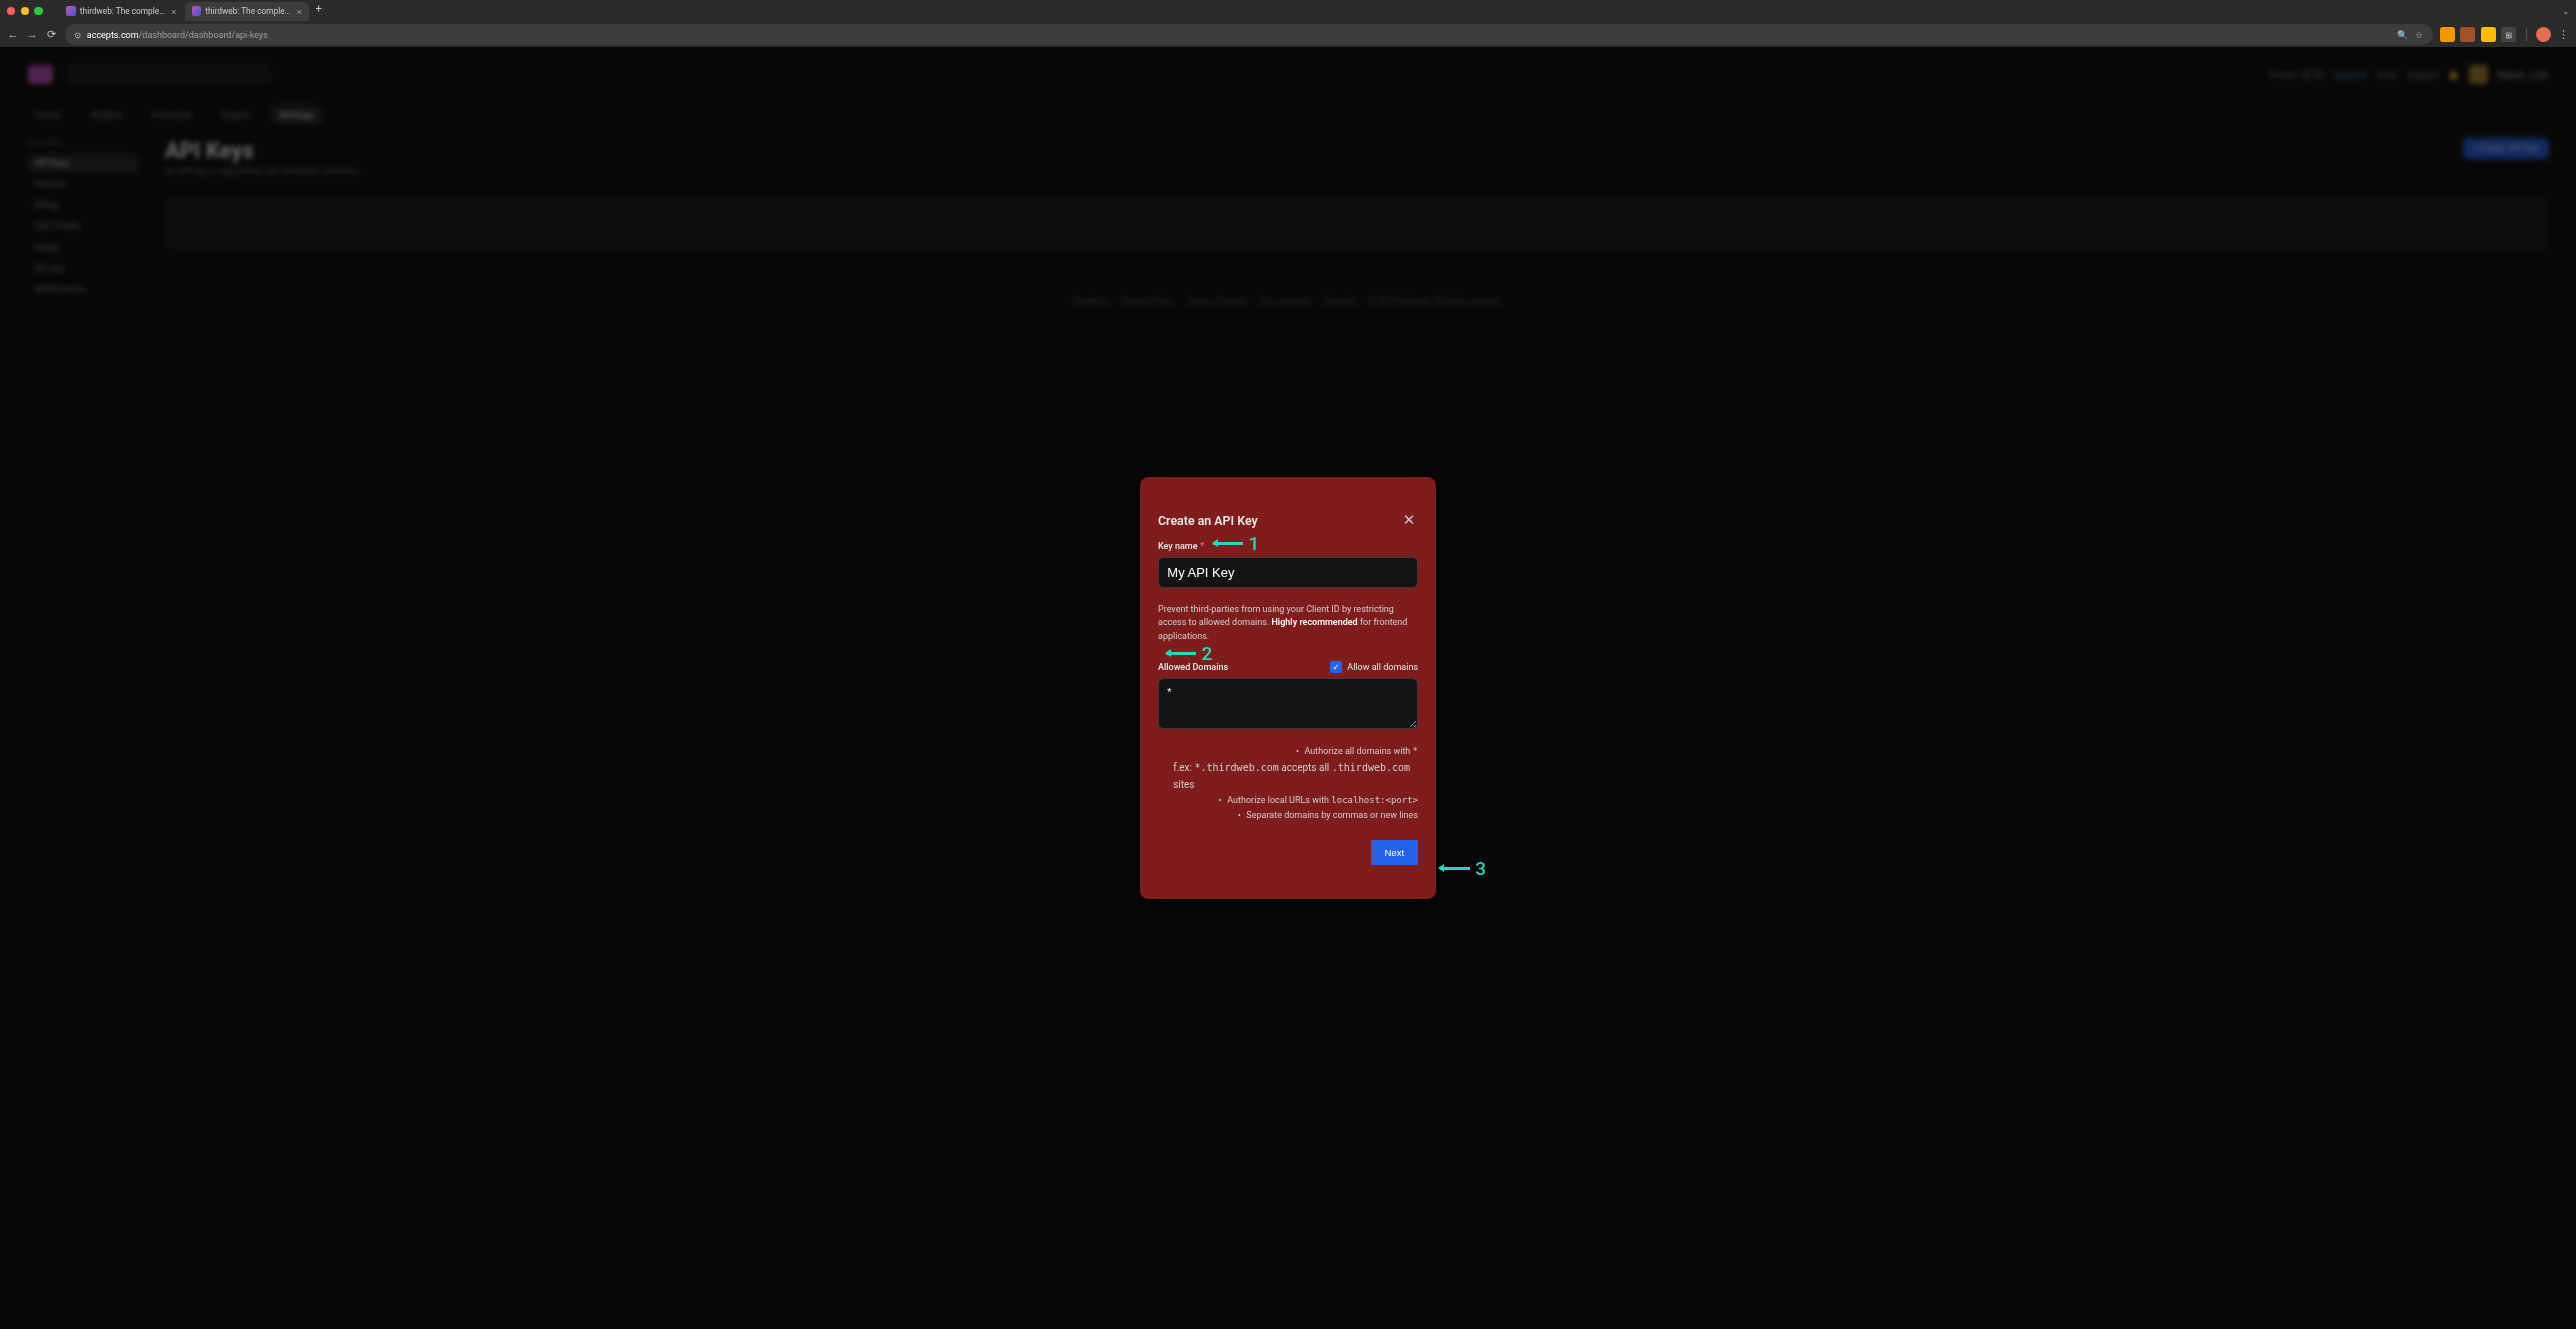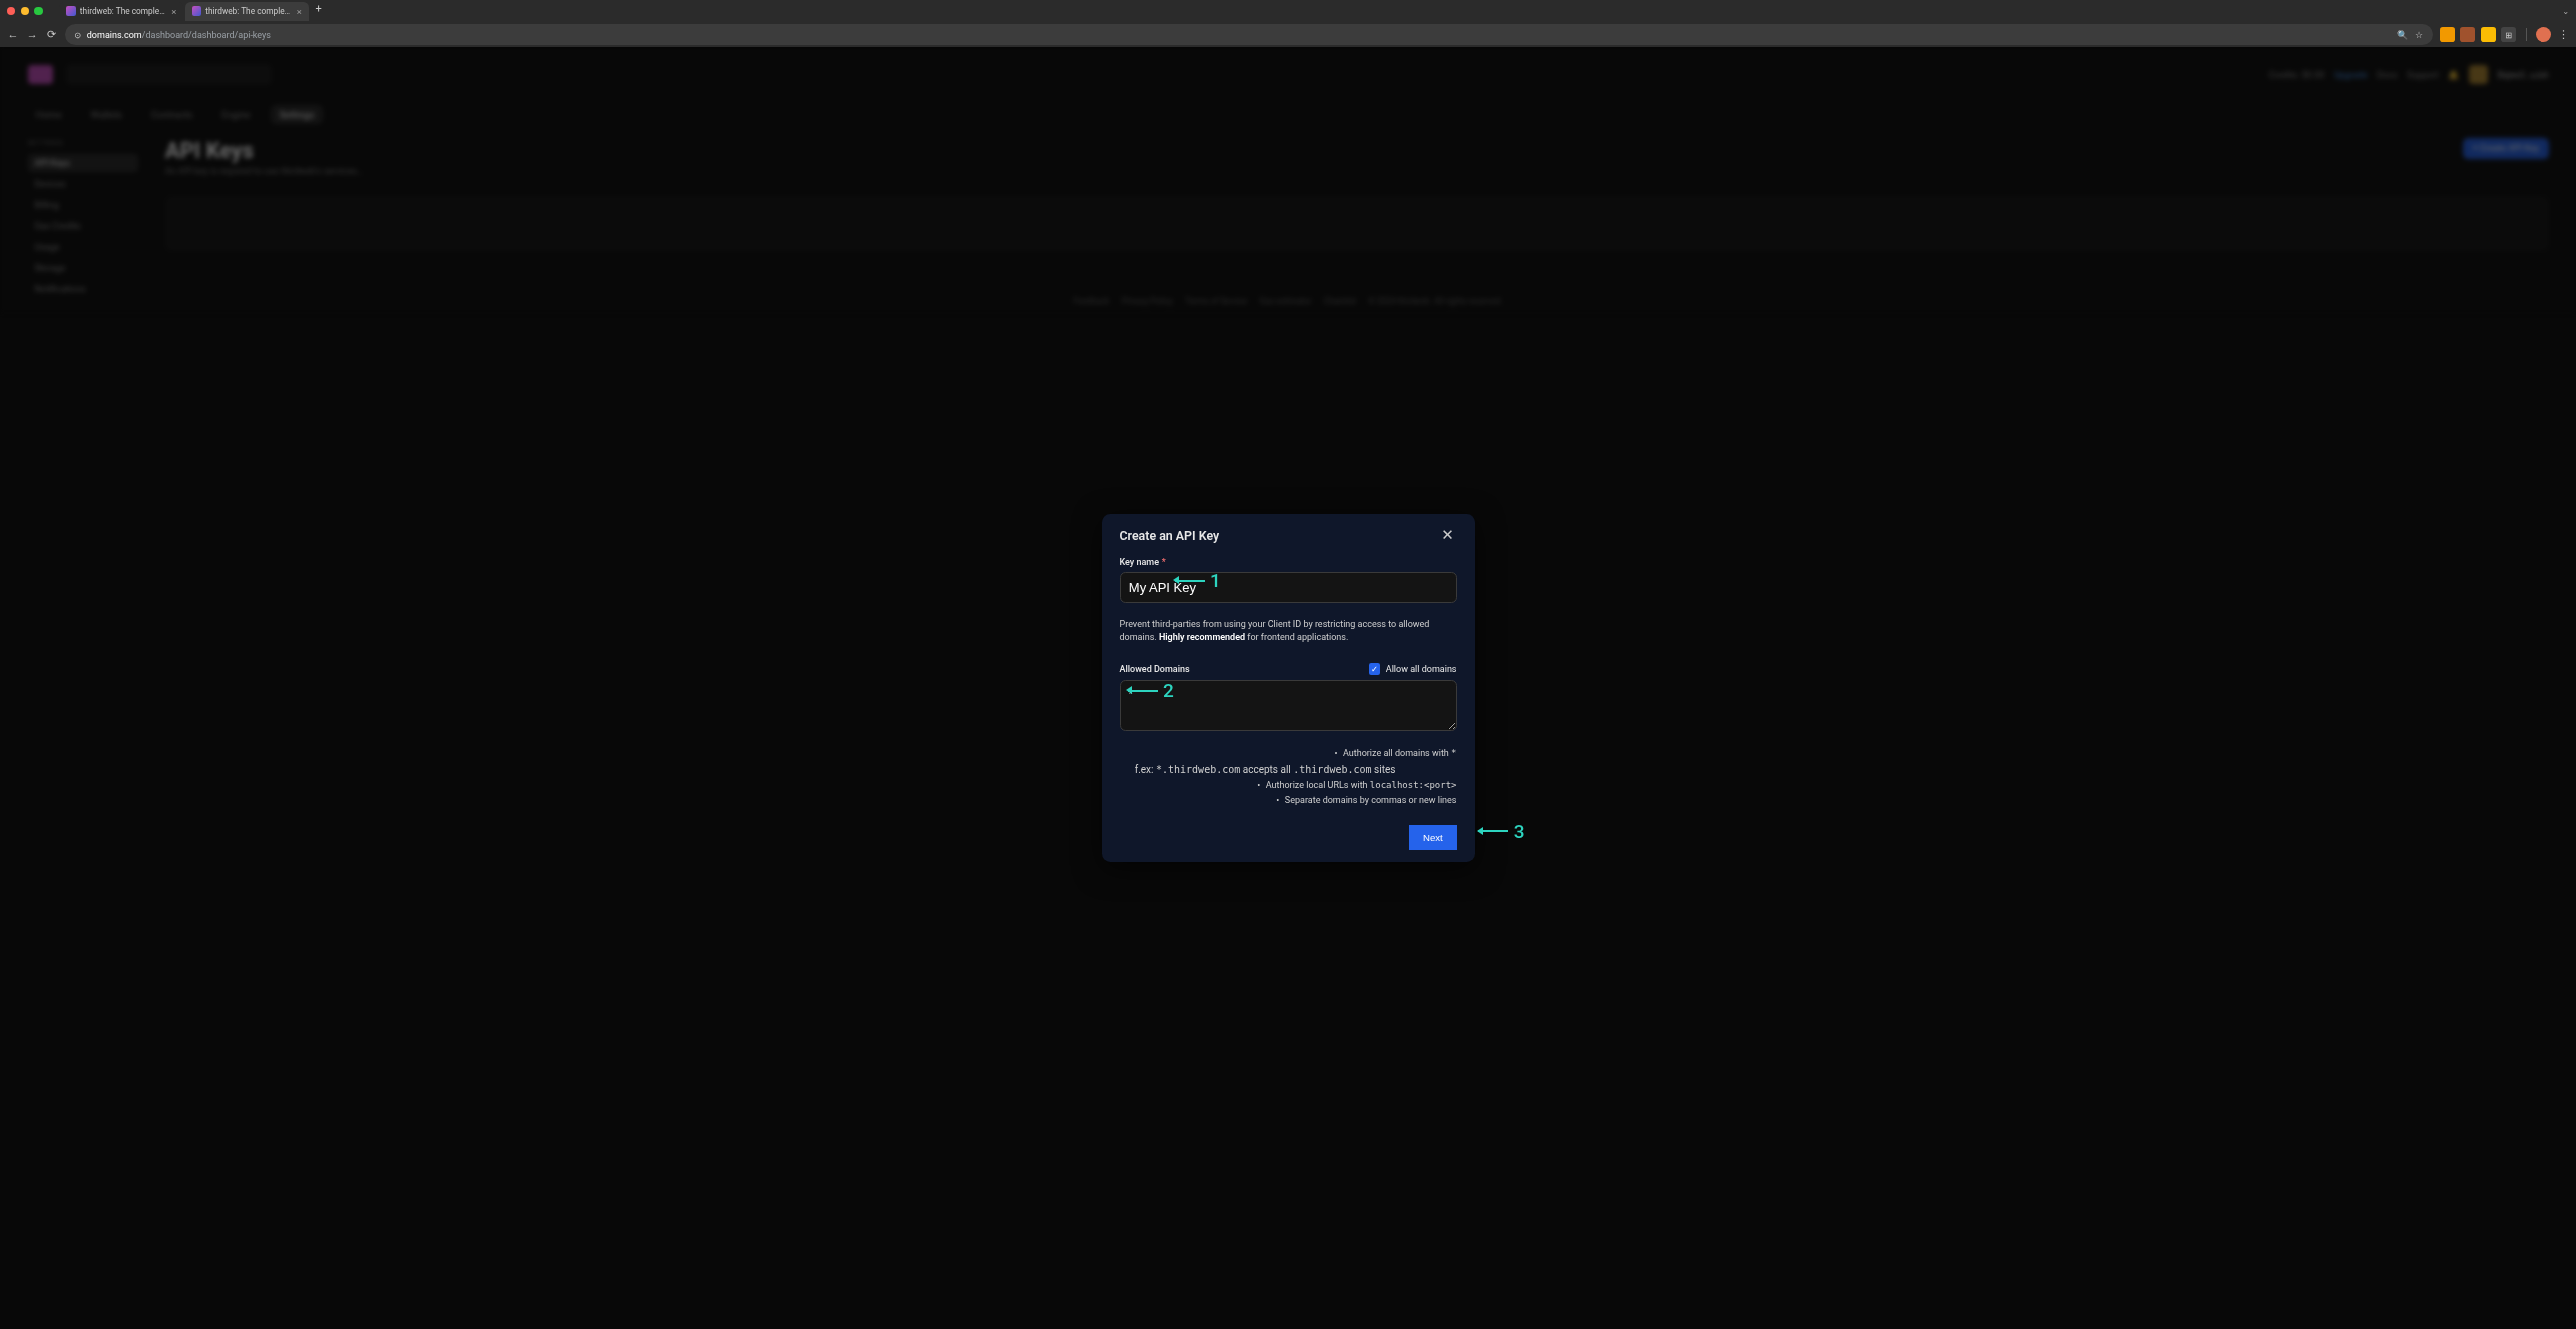--- a/index.html
+++ b/index.html
@@ -118,22 +118,22 @@
     flex:1; position:relative; background:#0d0d0d; overflow:hidden;
   }
   .overlay {
     position:absolute; inset:0; display:flex;
     align-items:center; justify-content:center;
     background:rgba(0,0,0,0.35);
   }
 
   
   .modal {
-    width: 373px; background:#0f172a; border-radius:8.3px;
-    padding: 12px 18px; color:#e8e8e8;
+    width: 296px; background:#7f1d1d; border-radius:8.3px;
+    padding: 34px 18px; color:#e8e8e8;
     box-shadow: 0 6.9px 27.5px rgba(0,0,0,0.6);
     position:relative;
   }
   .modal-header { display:flex; align-items:center; margin-bottom:12.4px; }
   .modal-title { font-size:12.4px; font-weight:600; }
   .close-x {
     margin-left:auto; font-size:15px; color:#ccc; cursor:pointer;
     width:18px; height:18px; display:flex; align-items:center; justify-content:center;
   }
   .label { font-size:9px; font-weight:500; margin-bottom:5.5px; display:flex; align-items:center; gap:2.8px; }
@@ -223,21 +223,21 @@
     </div>
     <div class="chevdown">⌄</div>
   </div>
 
   <div class="toolbar">
     <span class="nav-icon">←</span>
     <span class="nav-icon">→</span>
     <span class="nav-icon">⟳</span>
     <div class="urlbar">
       <span class="url-secure">⊙</span>
-      <span><span class="url-domain">domains.com</span><span class="url-path">/dashboard/dashboard/api-keys</span></span>
+      <span><span class="url-domain">accepts.com</span><span class="url-path">/dashboard/dashboard/api-keys</span></span>
       <div class="urlbar-right">
         <span style="font-size:9px;">🔍</span>
         <span>☆</span>
       </div>
     </div>
     <div class="ext-icons">
       <div class="ext-icon ext-orange"></div>
       <div class="ext-icon ext-brown"></div>
       <div class="ext-icon ext-yellow"></div>
       <div class="ext-icon ext-dark">⊞</div>

